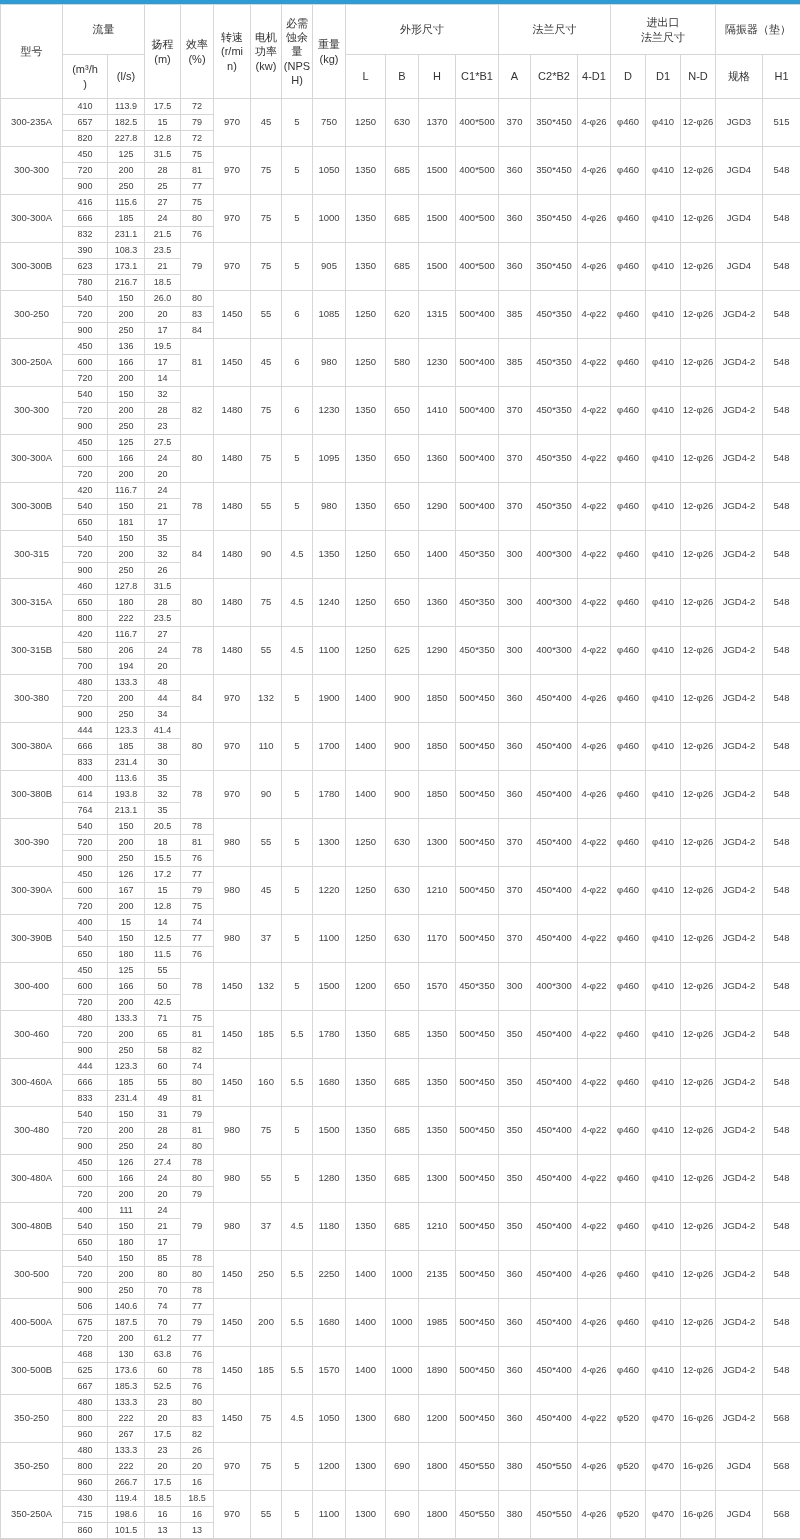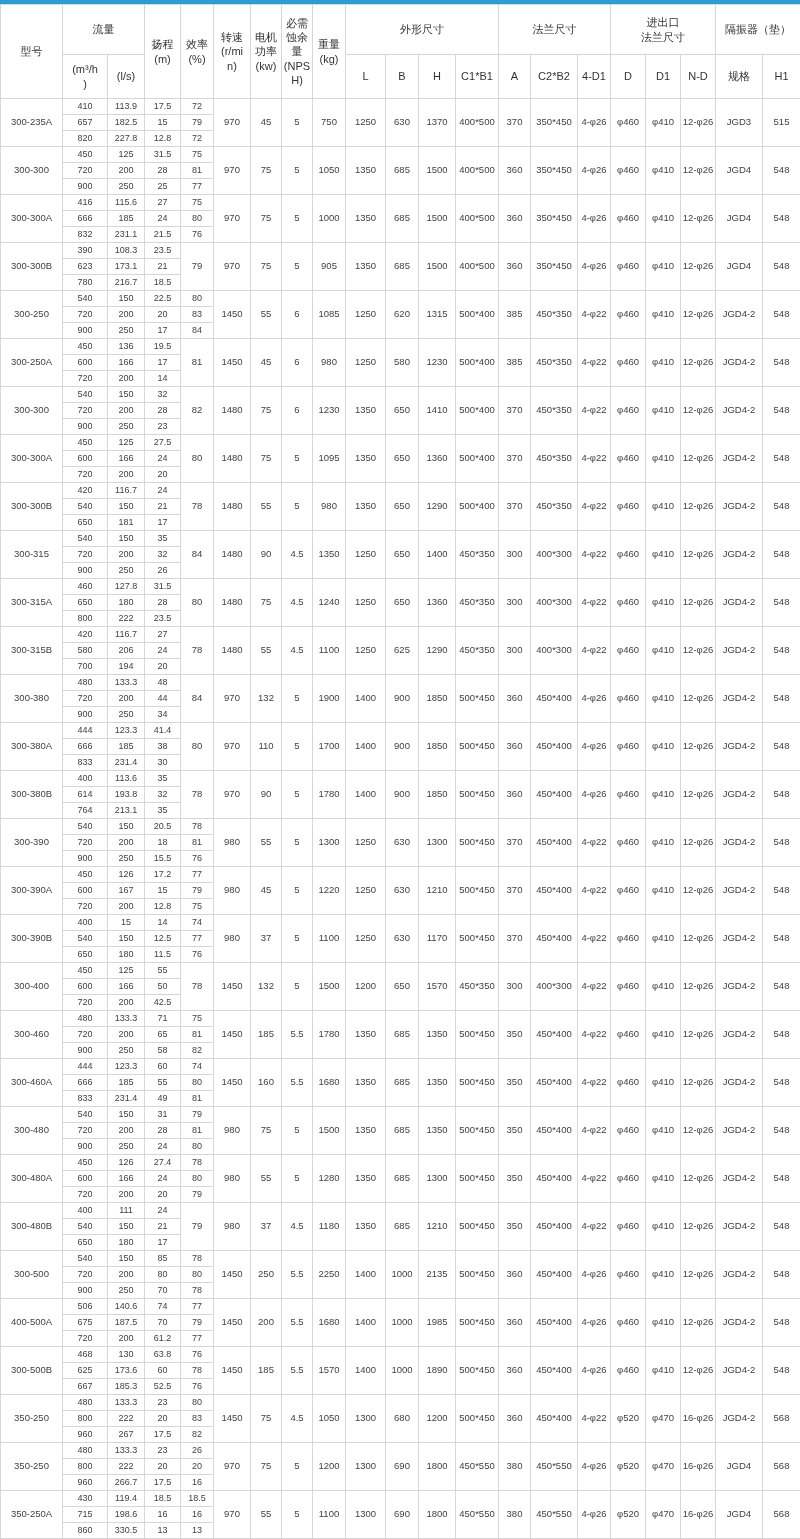--- a/index.html
+++ b/index.html
@@ -223,21 +223,21 @@
         </tr>
         <tr>
           <td>780</td>
           <td>216.7</td>
           <td>18.5</td>
         </tr>
         <tr>
           <td rowspan="3">300-250</td>
           <td>540</td>
           <td>150</td>
-          <td>22.5</td>
+          <td>26.0</td>
           <td>80</td>
           <td rowspan="3">1450</td>
           <td rowspan="3">55</td>
           <td rowspan="3">6</td>
           <td rowspan="3">1085</td>
           <td rowspan="3">1250</td>
           <td rowspan="3">620</td>
           <td rowspan="3">1315</td>
           <td rowspan="3">500*400</td>
           <td rowspan="3">385</td>
@@ -1101,21 +1101,21 @@
           <td rowspan="3">568</td>
         </tr>
         <tr>
           <td>715</td>
           <td>198.6</td>
           <td>16</td>
           <td>16</td>
         </tr>
         <tr>
           <td>860</td>
-          <td>330.5</td>
+          <td>101.5</td>
           <td>13</td>
           <td>13</td>
         </tr>
         <tr>
           <td rowspan="3">350-300</td>
           <td>600</td>
           <td>167</td>
           <td>22.5</td>
           <td>79</td>
           <td rowspan="3">1450</td>

